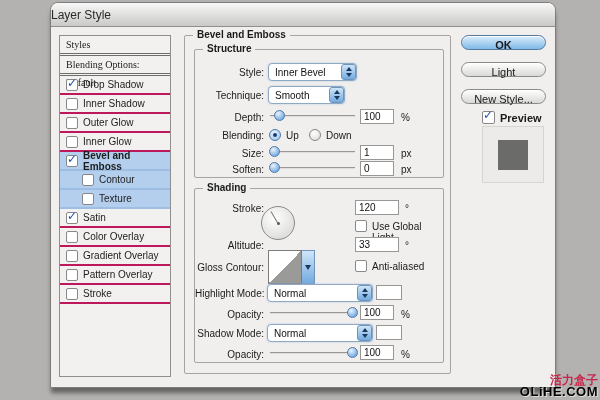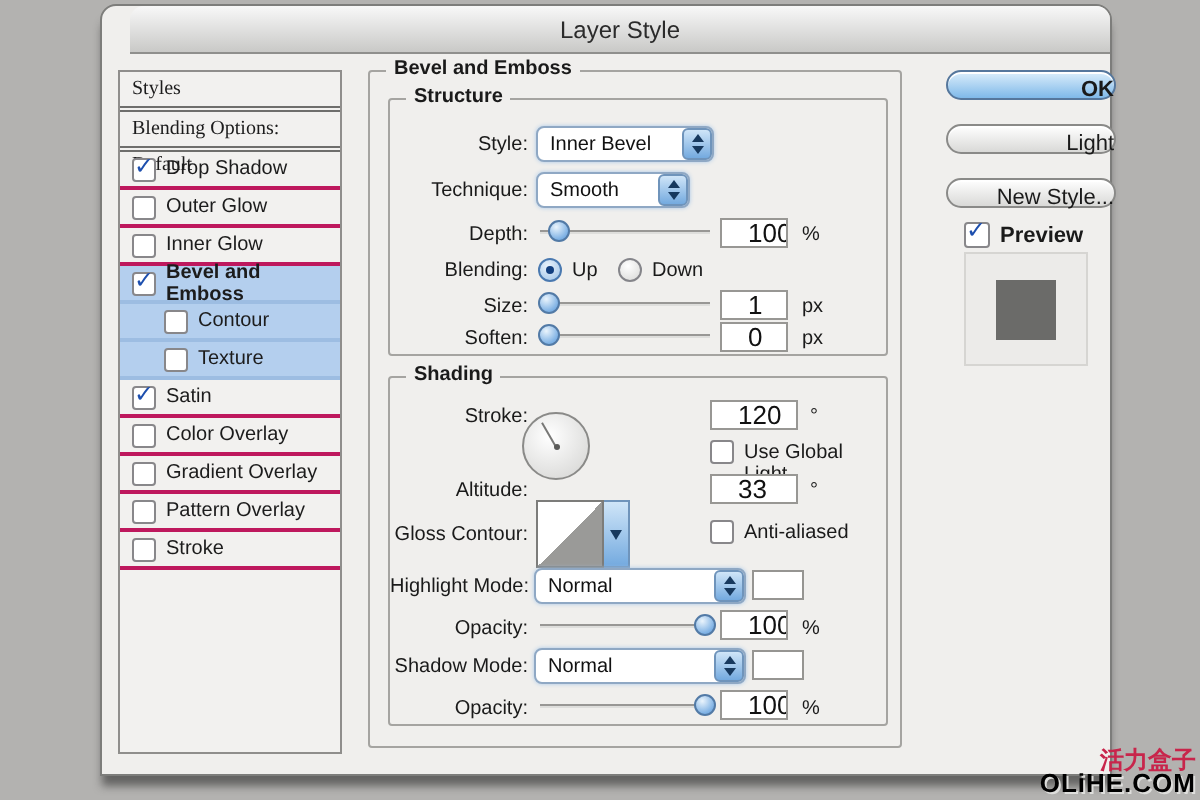--- a/index.html
+++ b/index.html
@@ -4,21 +4,21 @@
 <style>
   * { box-sizing: border-box; margin: 0; padding: 0; }
   html,body { width:600px; height:400px; overflow:hidden; }
   body { background:#b3b2b0; font-family:"Liberation Sans","DejaVu Sans",sans-serif; position:relative; }
 
   .dialog { position:absolute; left:50px; top:2px; width:506px; height:386px;
     background:#f0efed; border:1px solid #7d7d7b; border-radius:8px 8px 0 0;
     box-shadow:0 6px 4px -1px rgba(35,35,35,.55); }
   .titlebar { height:24px; background:linear-gradient(#f8f8f8,#c9c9c7);
     border-bottom:1px solid #8f8f8d; border-radius:7px 7px 0 0;
-    text-align:center; line-height:24px; font-size:12px; color:#2b2b2b;margin-left:14px; }
+    text-align:left; line-height:24px; font-size:12px; color:#2b2b2b; }
   .dlg-body { position:absolute; left:0; top:25px; right:0; bottom:0; }
 
   
   .sidebar { position:absolute; left:8px; top:7px; width:112px; height:342px;
     background:#f2f1ef; border:1px solid #8f8e8c; font-size:10px; color:#1c1c1c; }
   .sb-hdr { height:18px; line-height:18px; padding-left:6px; border-bottom:1px solid #6e6e6c;font-family:Liberation Serif, serif; }
   .sep2 { height:2px; border-bottom:1px solid #6e6e6c; }
   .sb-item { height:19px; display:flex; align-items:center; padding-left:6px; border-bottom:2px solid #be185d; position:relative; }
   .sb-item.ind { padding-left:22px; }
   .sb-item.sel { background:#b4cfee; border-bottom-color:#9dbde2; }
@@ -53,21 +53,21 @@
   .dd-step .dn { border-top:4px solid #17395e; }
 
   
   .slider { position:absolute; width:85px; height:11px; }
   .slider .track { position:absolute; left:0; right:0; top:5px; height:2px; background:#98979​5; background:#989795; border-bottom:1px solid #dededc; }
   .slider .thumb { position:absolute; top:0; width:11px; height:11px; margin-left:-5px; border-radius:50%;
     background:radial-gradient(circle at 35% 28%, #eaf4fc, #7cb0e4 72%); border:1px solid #527aa6; }
 
   
   .vbox { position:absolute; width:34px; height:15px; border:1px solid #98979​4; border:1px solid #989794;
-    background:#fff; font-size:13px; padding-left:13px; font-family:inherit; color:#111; }
+    background:#fff; font-size:10px; padding-left:3px; font-family:inherit; color:#111; }
   .vbox.wide { width:44px; }
 
   
   .radio { position:absolute; width:12px; height:12px; border-radius:50%;
     border:1px solid #85858a; background:radial-gradient(circle at 40% 30%, #fff, #d8d8d6); }
   .radio.on { border-color:#4a79b0; background:radial-gradient(circle at 40% 30%, #e9f2fb, #9cc2e8); }
   .radio.on::after { content:""; position:absolute; left:3px; top:3px; width:4px; height:4px; border-radius:50%; background:#123f80; }
   .radio-lbl { position:absolute; font-size:10px; color:#1a1a1a; }
 
   
@@ -82,22 +82,22 @@
   .gloss-arrow { width:13px; height:34px; border:1px solid #6f94bb; border-left:none;
     background:linear-gradient(#cfe5f8,#74aadf); display:flex; align-items:center; justify-content:center; }
   .gloss-arrow i { width:0; height:0; border-left:3px solid transparent; border-right:3px solid transparent; border-top:5px solid #17395e; }
 
   
   .swatch { position:absolute; left:181px; width:26px; height:15px; background:#fff; border:1px solid #96959​2; border:1px solid #969592; }
 
   
   .btn { position:absolute; left:410px; width:85px; height:15px; border-radius:11px;
     border:1px solid #8a8a88; background:linear-gradient(#ffffff,#d9d9d7);
-    font-size:11px; color:#1a1a1a; text-align:right; line-height:19px;
-    box-shadow:inset 0 1px 0 #fff;margin-left:12px; }
+    font-size:11px; color:#1a1a1a; text-align:center; line-height:19px;
+    box-shadow:inset 0 1px 0 #fff; }
   .btn.ok { background:linear-gradient(#dceefb,#7fb9e9); border-color:#56779c; font-weight:bold; }
   .prev-cb { position:absolute; left:431px; top:83px; width:13px; height:13px; }
   .prev-lbl { position:absolute; left:449px; top:84px; font-size:11px; font-weight:bold; color:#1a1a1a; }
   .prev-swatch { position:absolute; left:431px; top:98px; width:62px; height:57px; background:#ecebe9;
     border:1px solid #d6d5d2; display:flex; align-items:center; justify-content:center; }
   .prev-inner { width:30px; height:30px; background:#6b6b69; }
 
   
   .wm { position:absolute; right:2px; bottom:2px; text-align:right; line-height:12px;margin-left:32px; }
   .wm-1 { font-size:12px; font-weight:bold; color:#c8254b; }
@@ -115,20 +115,24 @@
 
     <div class="sidebar">
       <div class="sb-hdr">Styles</div>
       <div class="sep2"></div>
       <div class="sb-hdr">Blending Options: Default</div>
       <div class="sep2"></div>
       <div>
           <div class="sb-item">
     <span class="cb checked"></span>
     <span class="it-label">Drop Shadow</span>
+  </div>
+          <div class="sb-item">
+    <span class="cb"></span>
+    <span class="it-label">Inner Shadow</span>
   </div>
           <div class="sb-item">
     <span class="cb"></span>
     <span class="it-label">Outer Glow</span>
   </div>
           <div class="sb-item">
     <span class="cb"></span>
     <span class="it-label">Inner Glow</span>
   </div>
           <div class="sb-item sel bold">

